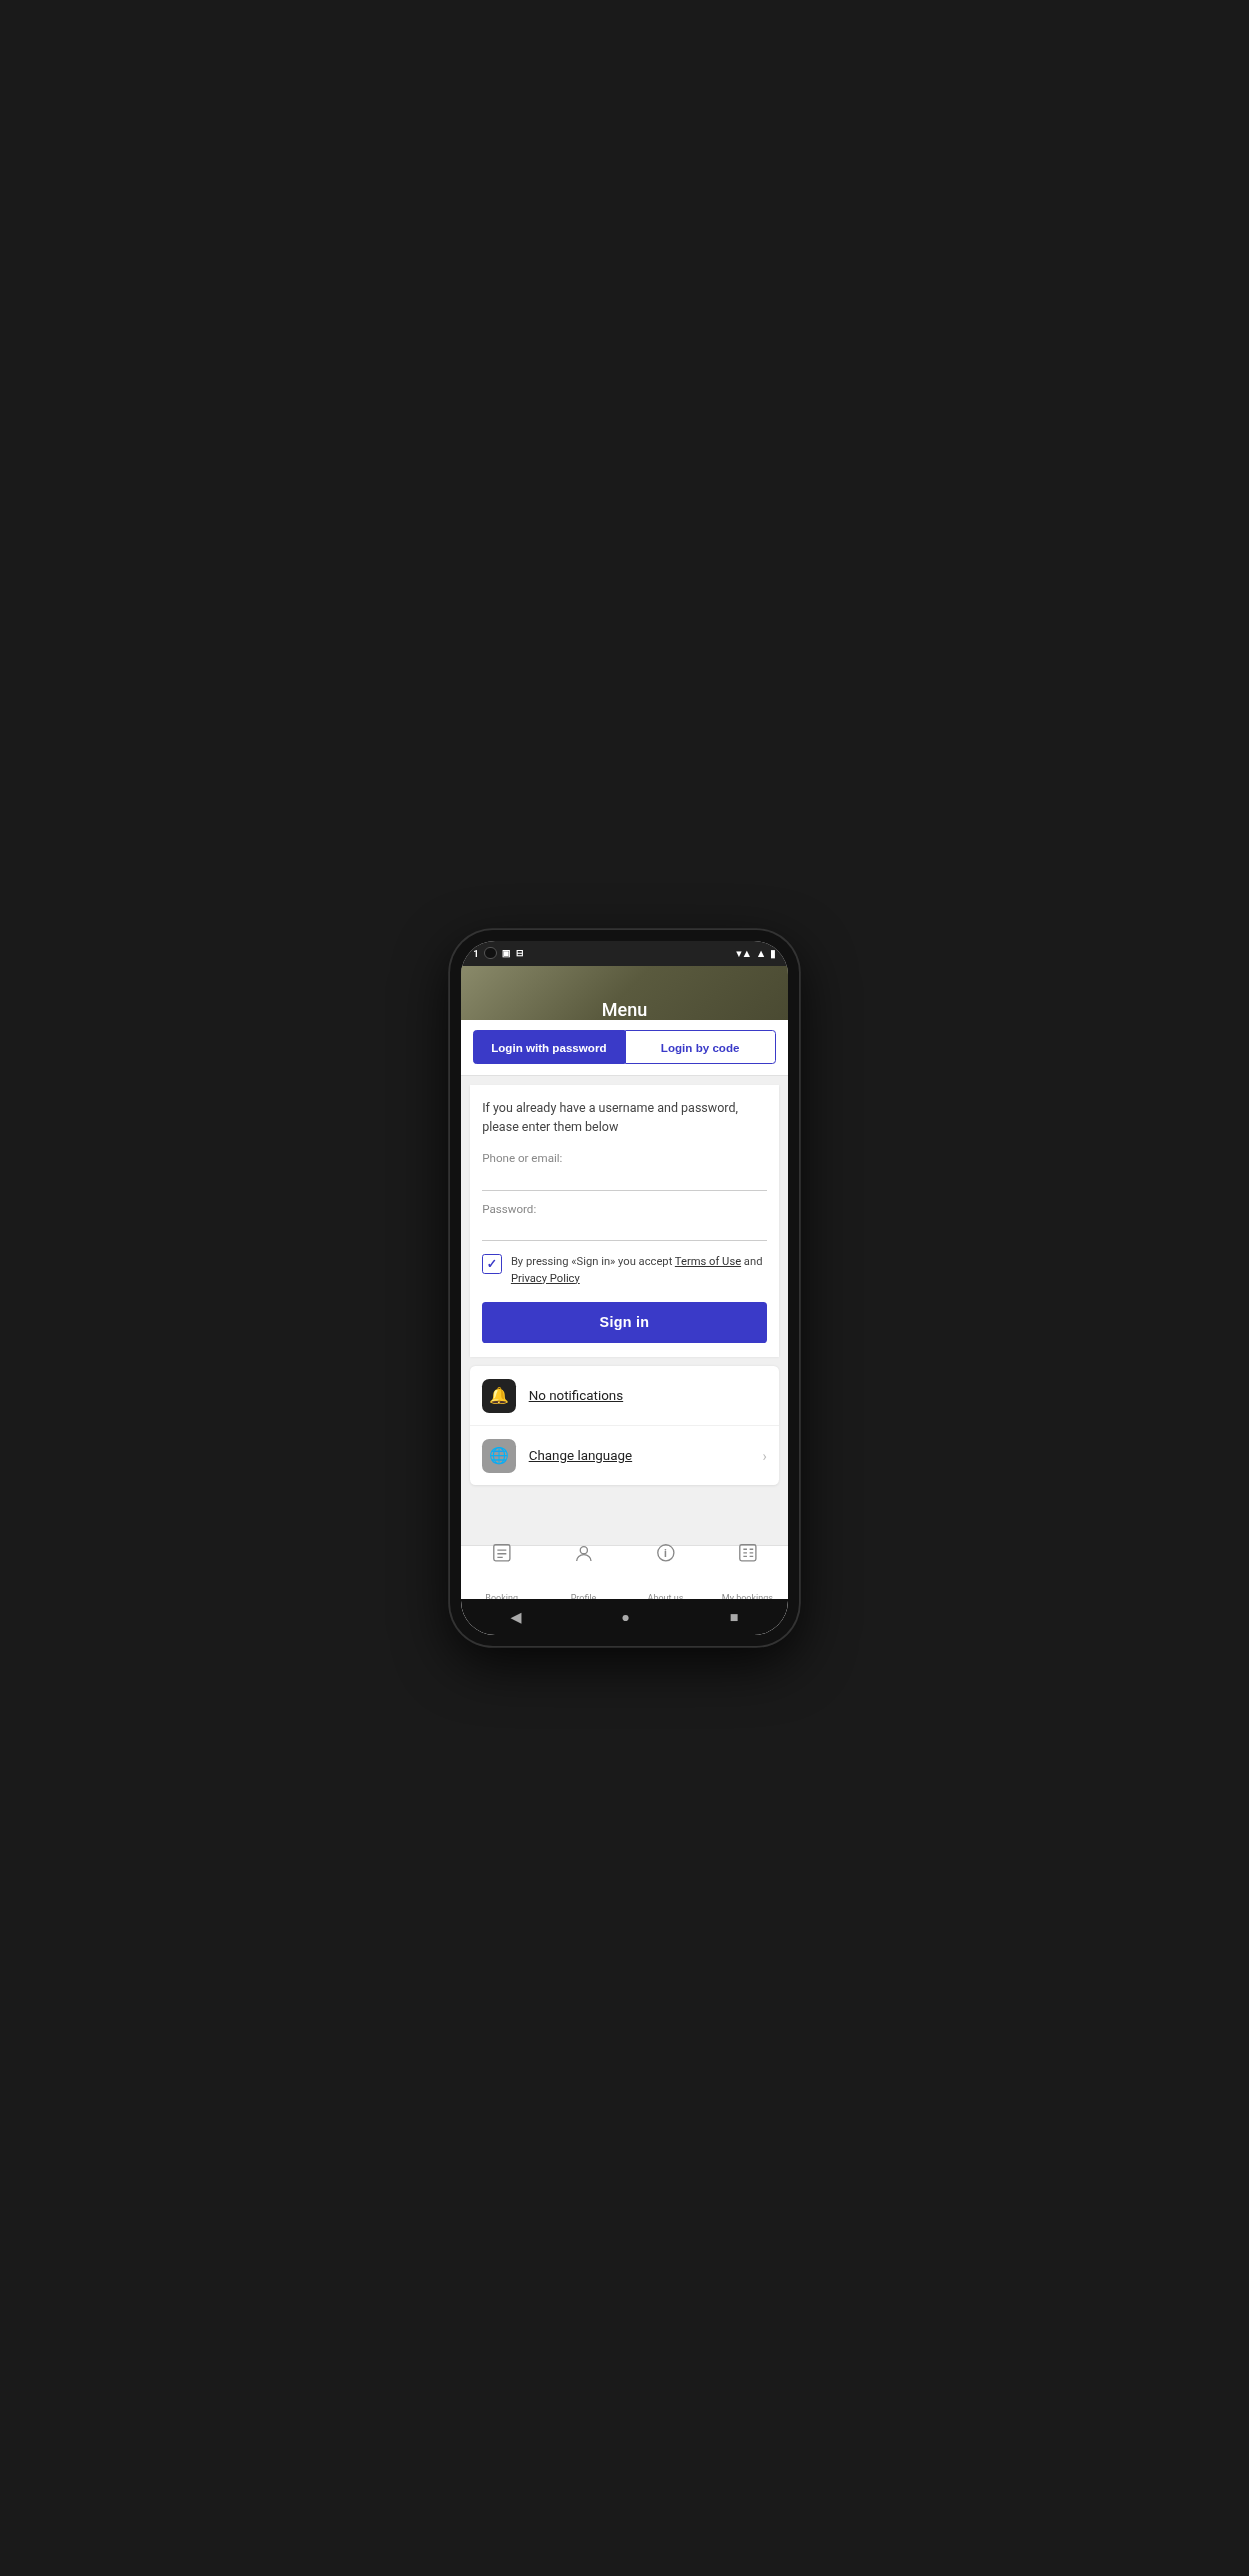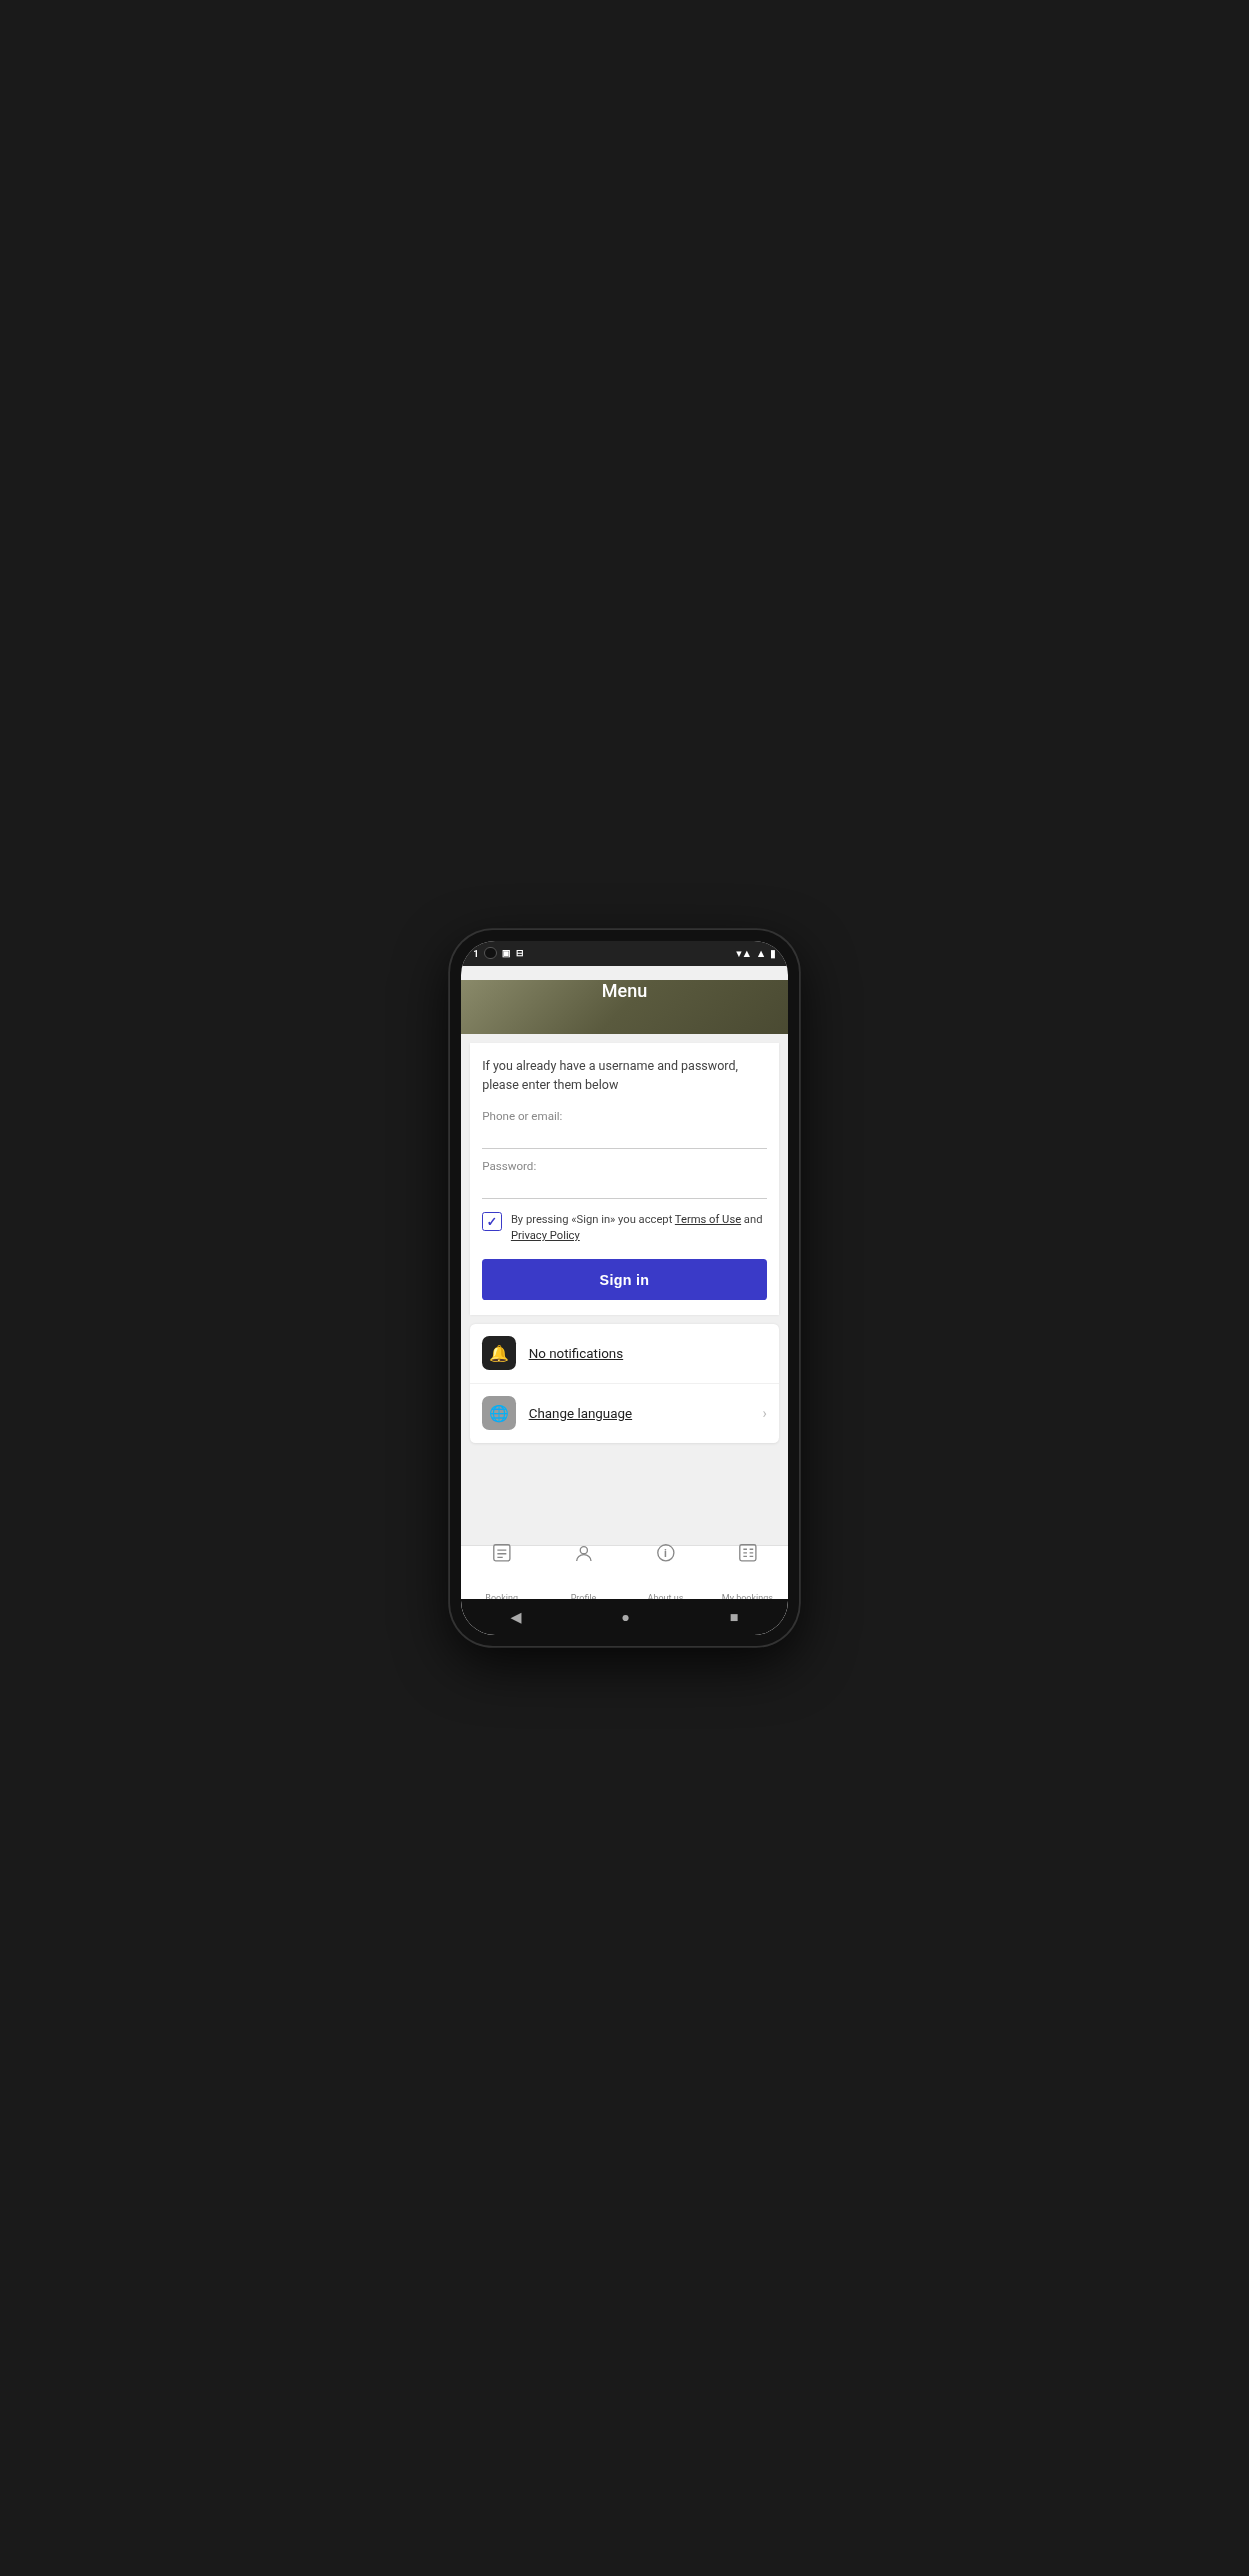--- a/index.html
+++ b/index.html
@@ -63,24 +63,23 @@
       background: #111;
       border-radius: 50%;
       border: 1.3px solid #555;
     }
     
     .header {
       background: #6b6b4e;
       background-image: linear-gradient(135deg, #8a8a6a 0%, #5a5a3e 50%, #4a4a32 100%);
       height: 54px;
       display: flex;
-      align-items: flex-start;
+      align-items: flex-end;
       justify-content: center;
       flex-shrink: 0;
-      margin-top: 14px;
     }
     .header-title {
       color: #fff;
       font-size: 18px;
       font-weight: 500;
     }
     
     .main-content {
       flex: 1;
       overflow-y: auto;
@@ -306,20 +305,24 @@
         <span class="battery-icon">▮</span>
       </div>
     </div>
 
     <div class="header">
       <span class="header-title">Menu</span>
     </div>
 
     <div class="main-content">
 
+      <div class="tab-switcher">
+        <button class="tab-btn active">Login with password</button>
+        <button class="tab-btn">Login by code</button>
+      </div>
 
       <div class="login-form">
         <p class="login-desc">If you already have a username and password, please enter them below</p>
 
         <div class="form-field">
           <label class="form-label">Phone or email:</label>
           <input class="form-input" type="text" style="">
         </div>
 
         <div class="form-field">

